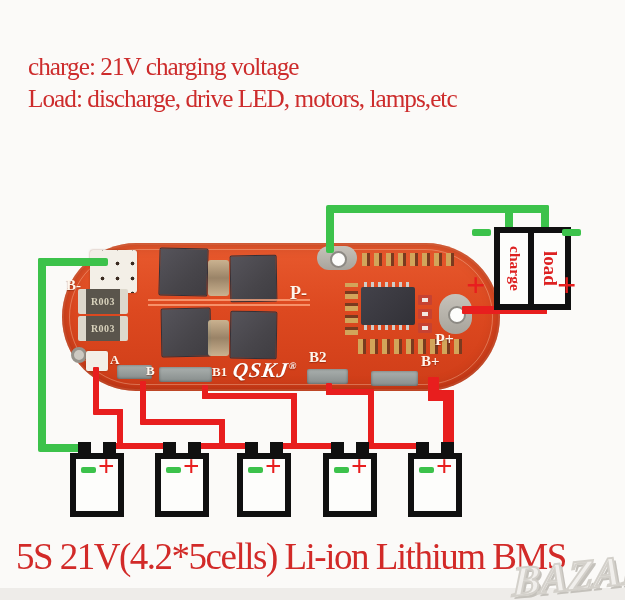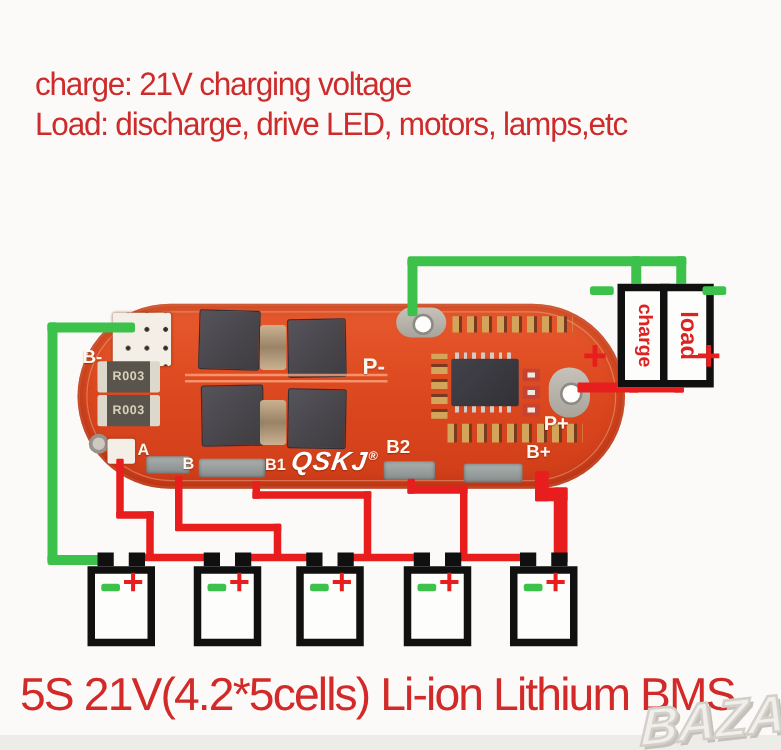--- a/index.html
+++ b/index.html
@@ -1,18 +1,18 @@
 <!DOCTYPE html>
 <html><head>
 <meta charset="utf-8">
 <style>
   html,body{margin:0;padding:0;background:#fff;}
   .stage{
     position:relative;width:625px;height:600px;overflow:hidden;
-    background:#fbfaf8;font-family:Liberation Sans, sans-serif;
+    background:#fbfaf8;font-family:Liberation Serif, serif;
     --green:#3cc24b;--red:#e81e1e;--anno:#cd2c2c;
   }
   
   .note{position:absolute;color:var(--anno);font-size:26px;font-weight:400;
         letter-spacing:-1px;white-space:nowrap;transform:scaleX(.97);transform-origin:left top;}
   .title{position:absolute;left:16px;top:535px;color:#d22a28;font-size:37px;
          font-weight:400;letter-spacing:-1.5px;white-space:nowrap;z-index:6;}
   .watermark{position:absolute;left:512px;top:551px;z-index:7;font-size:42px;font-weight:700;
          font-style:italic;color:#f1efec;-webkit-text-stroke:2px #d3d0ca;
          text-shadow:3px 3px 0 #c4c1bb;transform:rotate(-6deg) skewX(-8deg);white-space:nowrap;}

